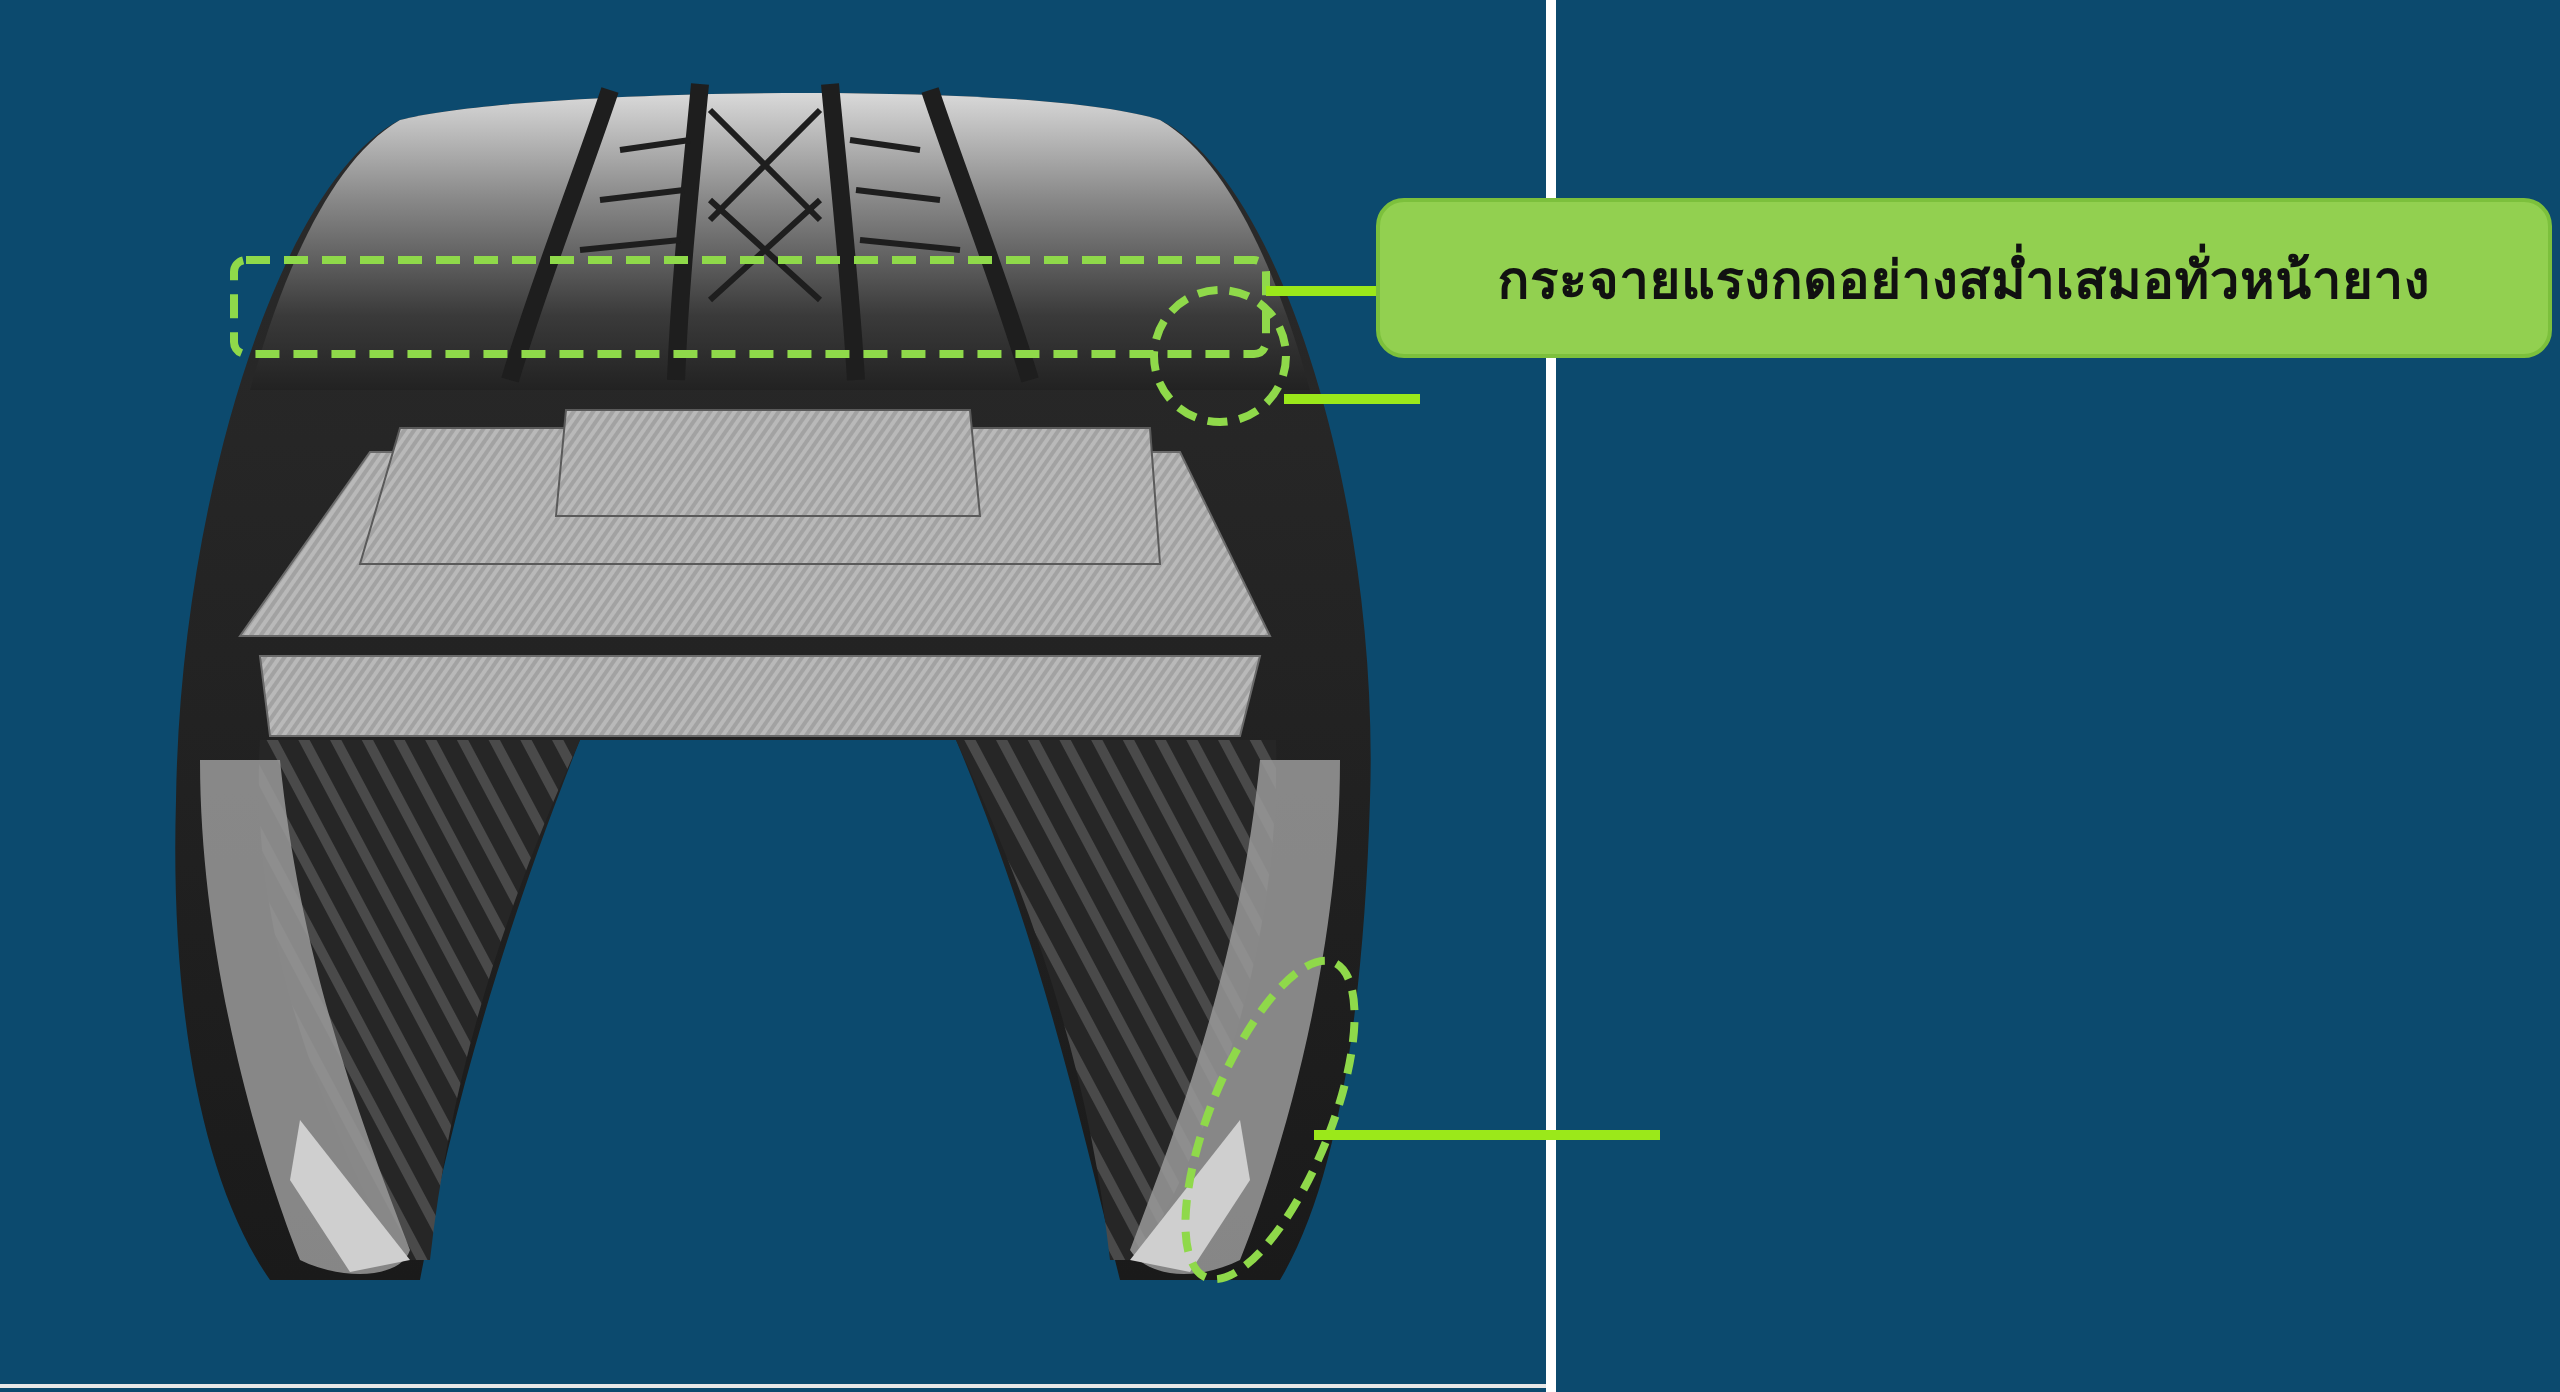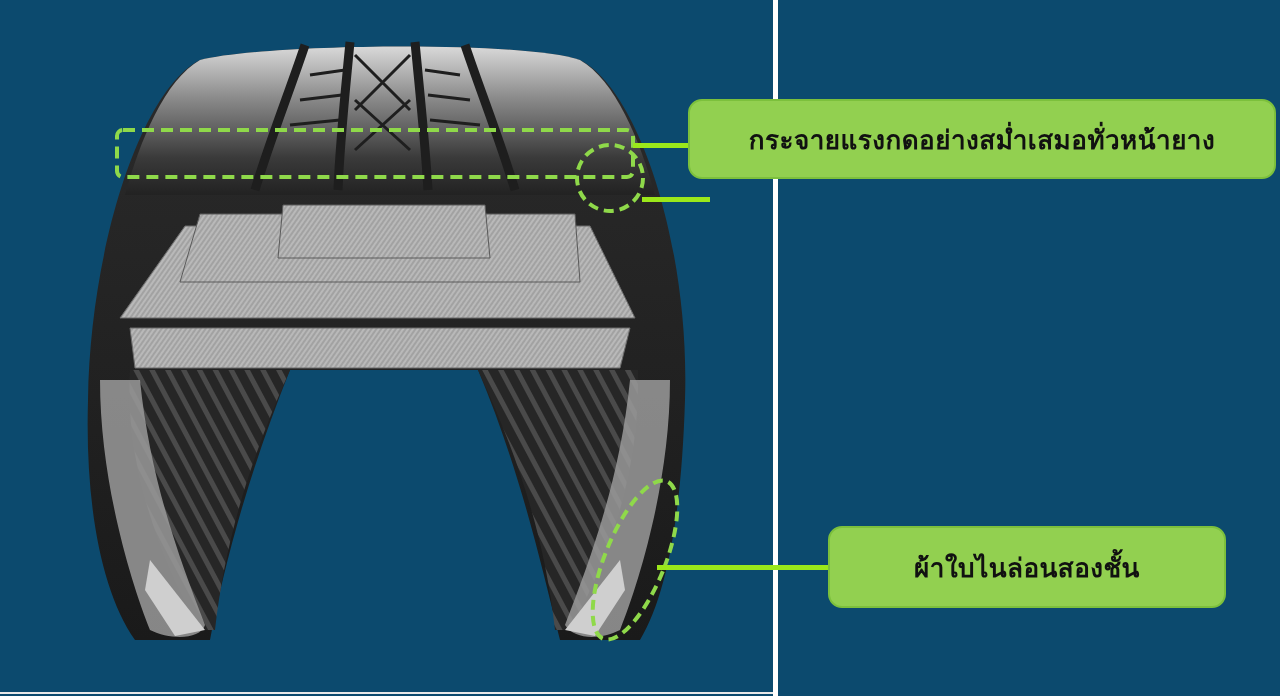--- a/index.html
+++ b/index.html
@@ -153,17 +153,14 @@
 
   <div class="connector" style="left:633px; top:143px; width:57px;"></div>
   <div class="connector" style="left:642px; top:197px; width:68px;"></div>
   <div class="connector" style="left:657px; top:565px; width:173px;"></div>
 
   <div class="label-box" style="left:688px; top:99px; width:588px; height:80px;">
     <span>กระจายแรงกดอย่างสม่ำเสมอทั่วหน้ายาง</span>
   </div>
 
 
-  <div class="label-box" style="left:828px; top:526px; width:398px; height:82px;">
-    <span>ผ้าใบไนล่อนสองชั้น</span>
-  </div>
 
 </div>
 
 </body></html>

